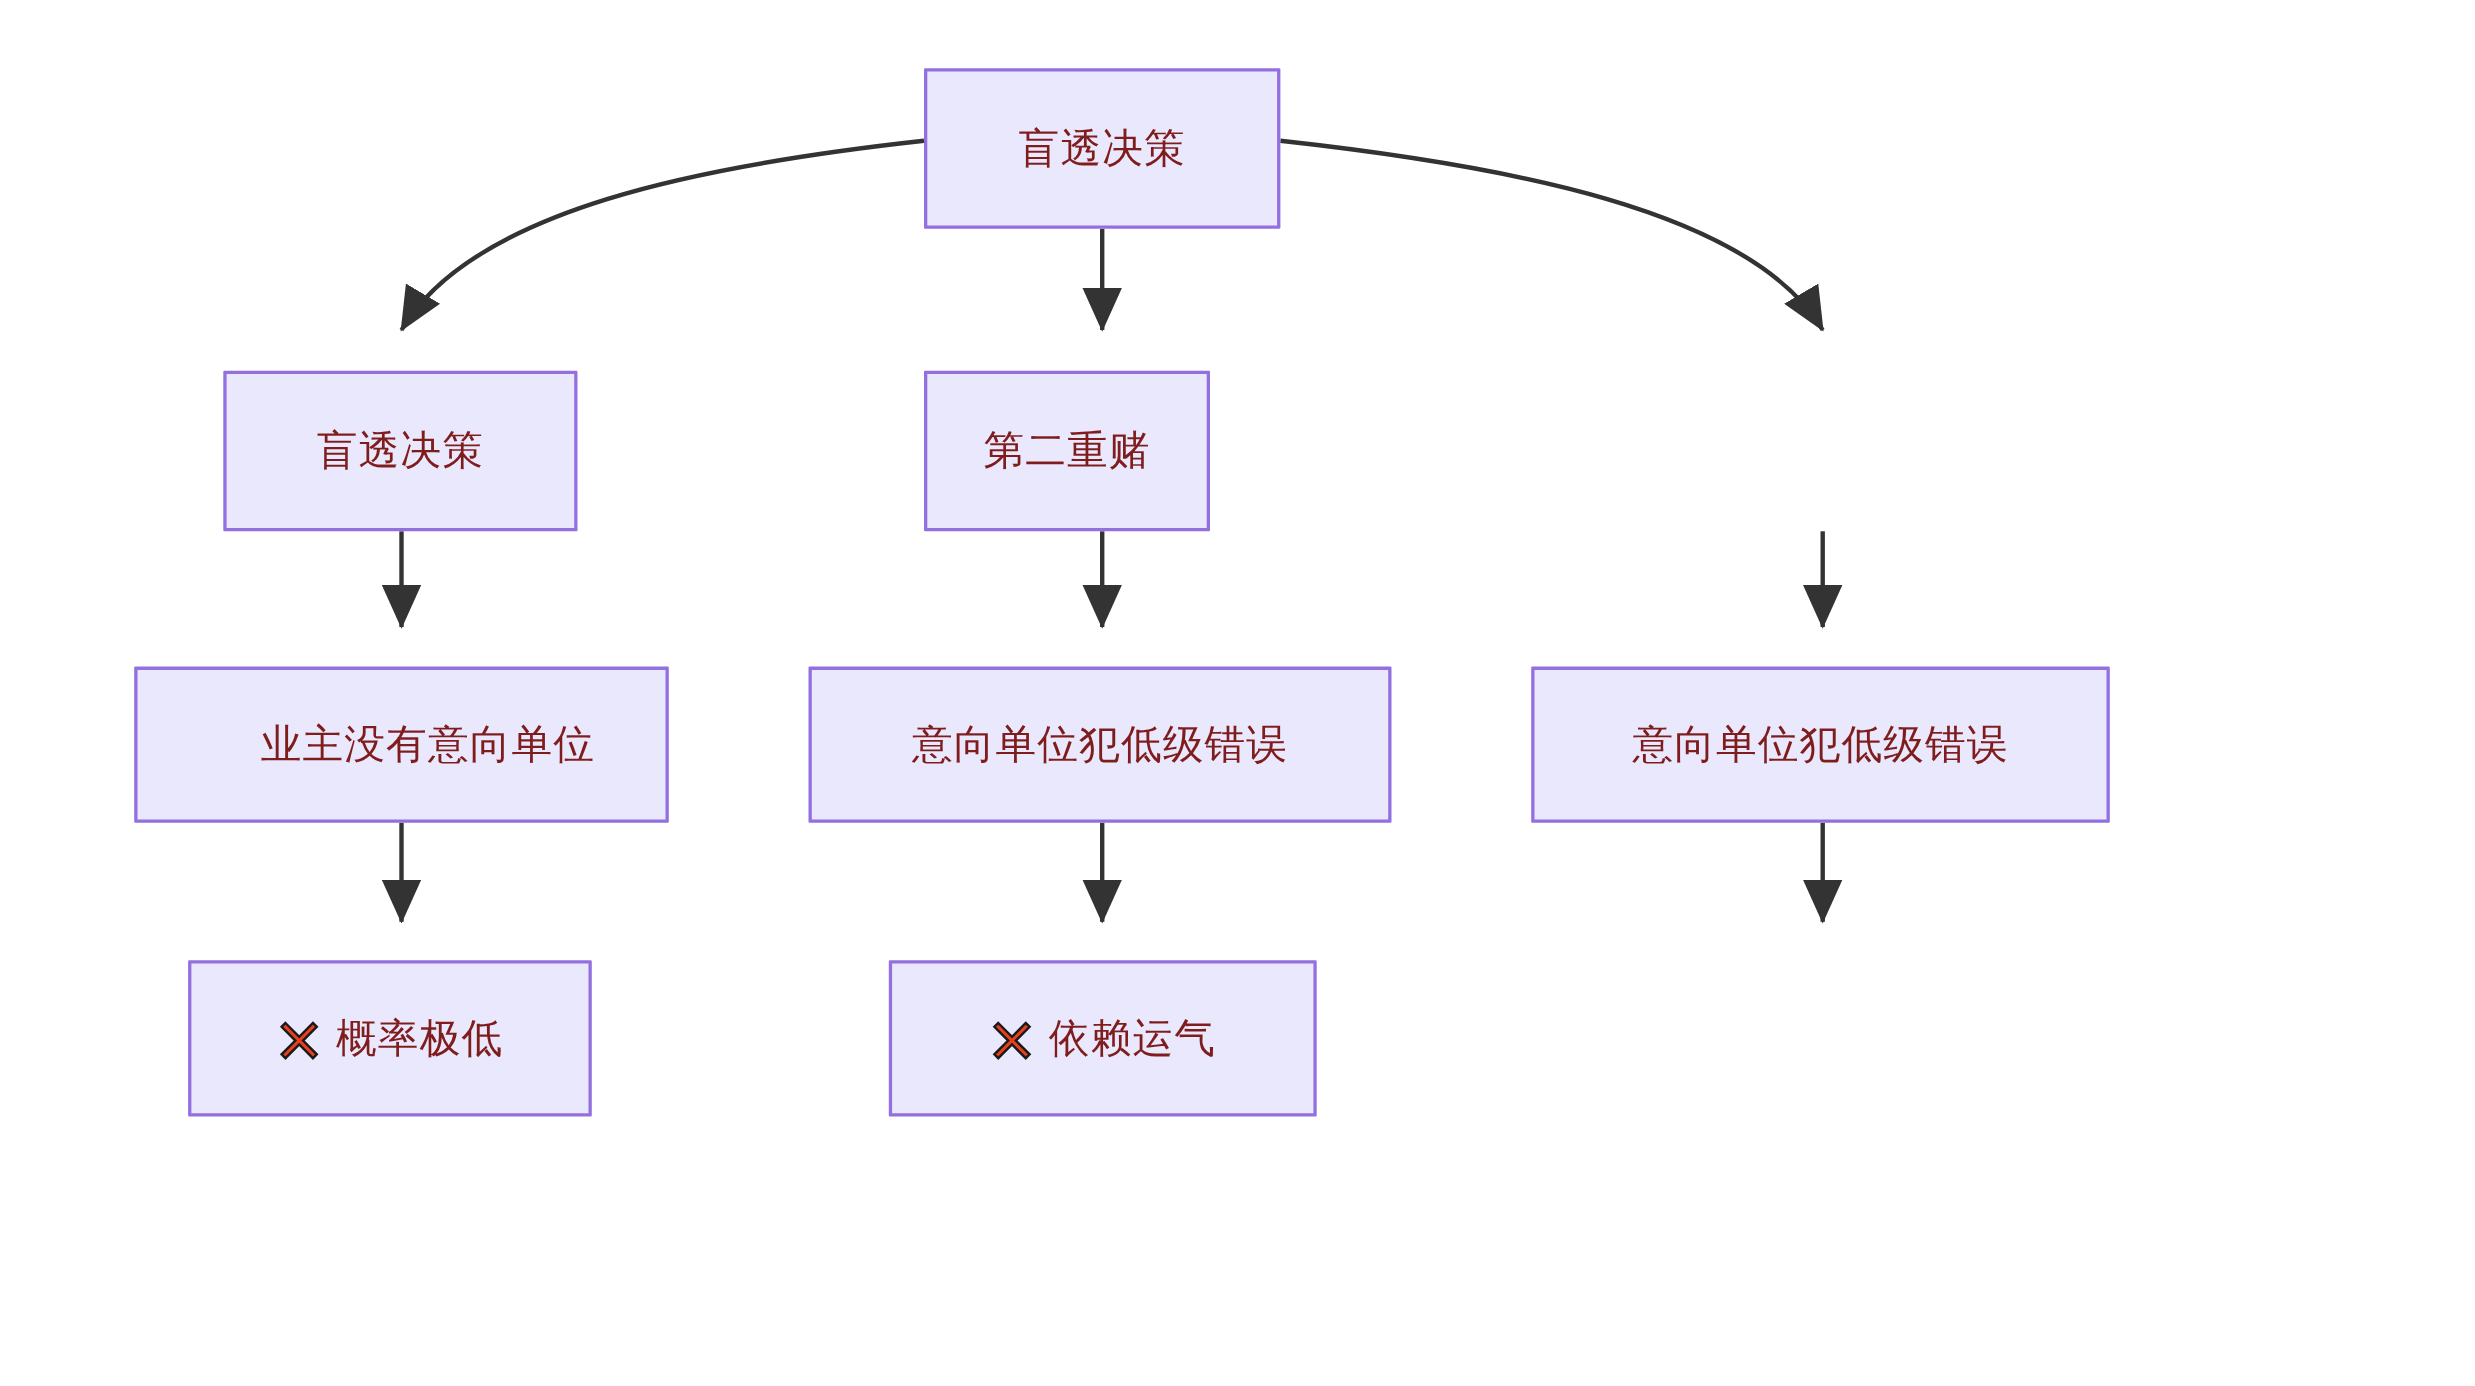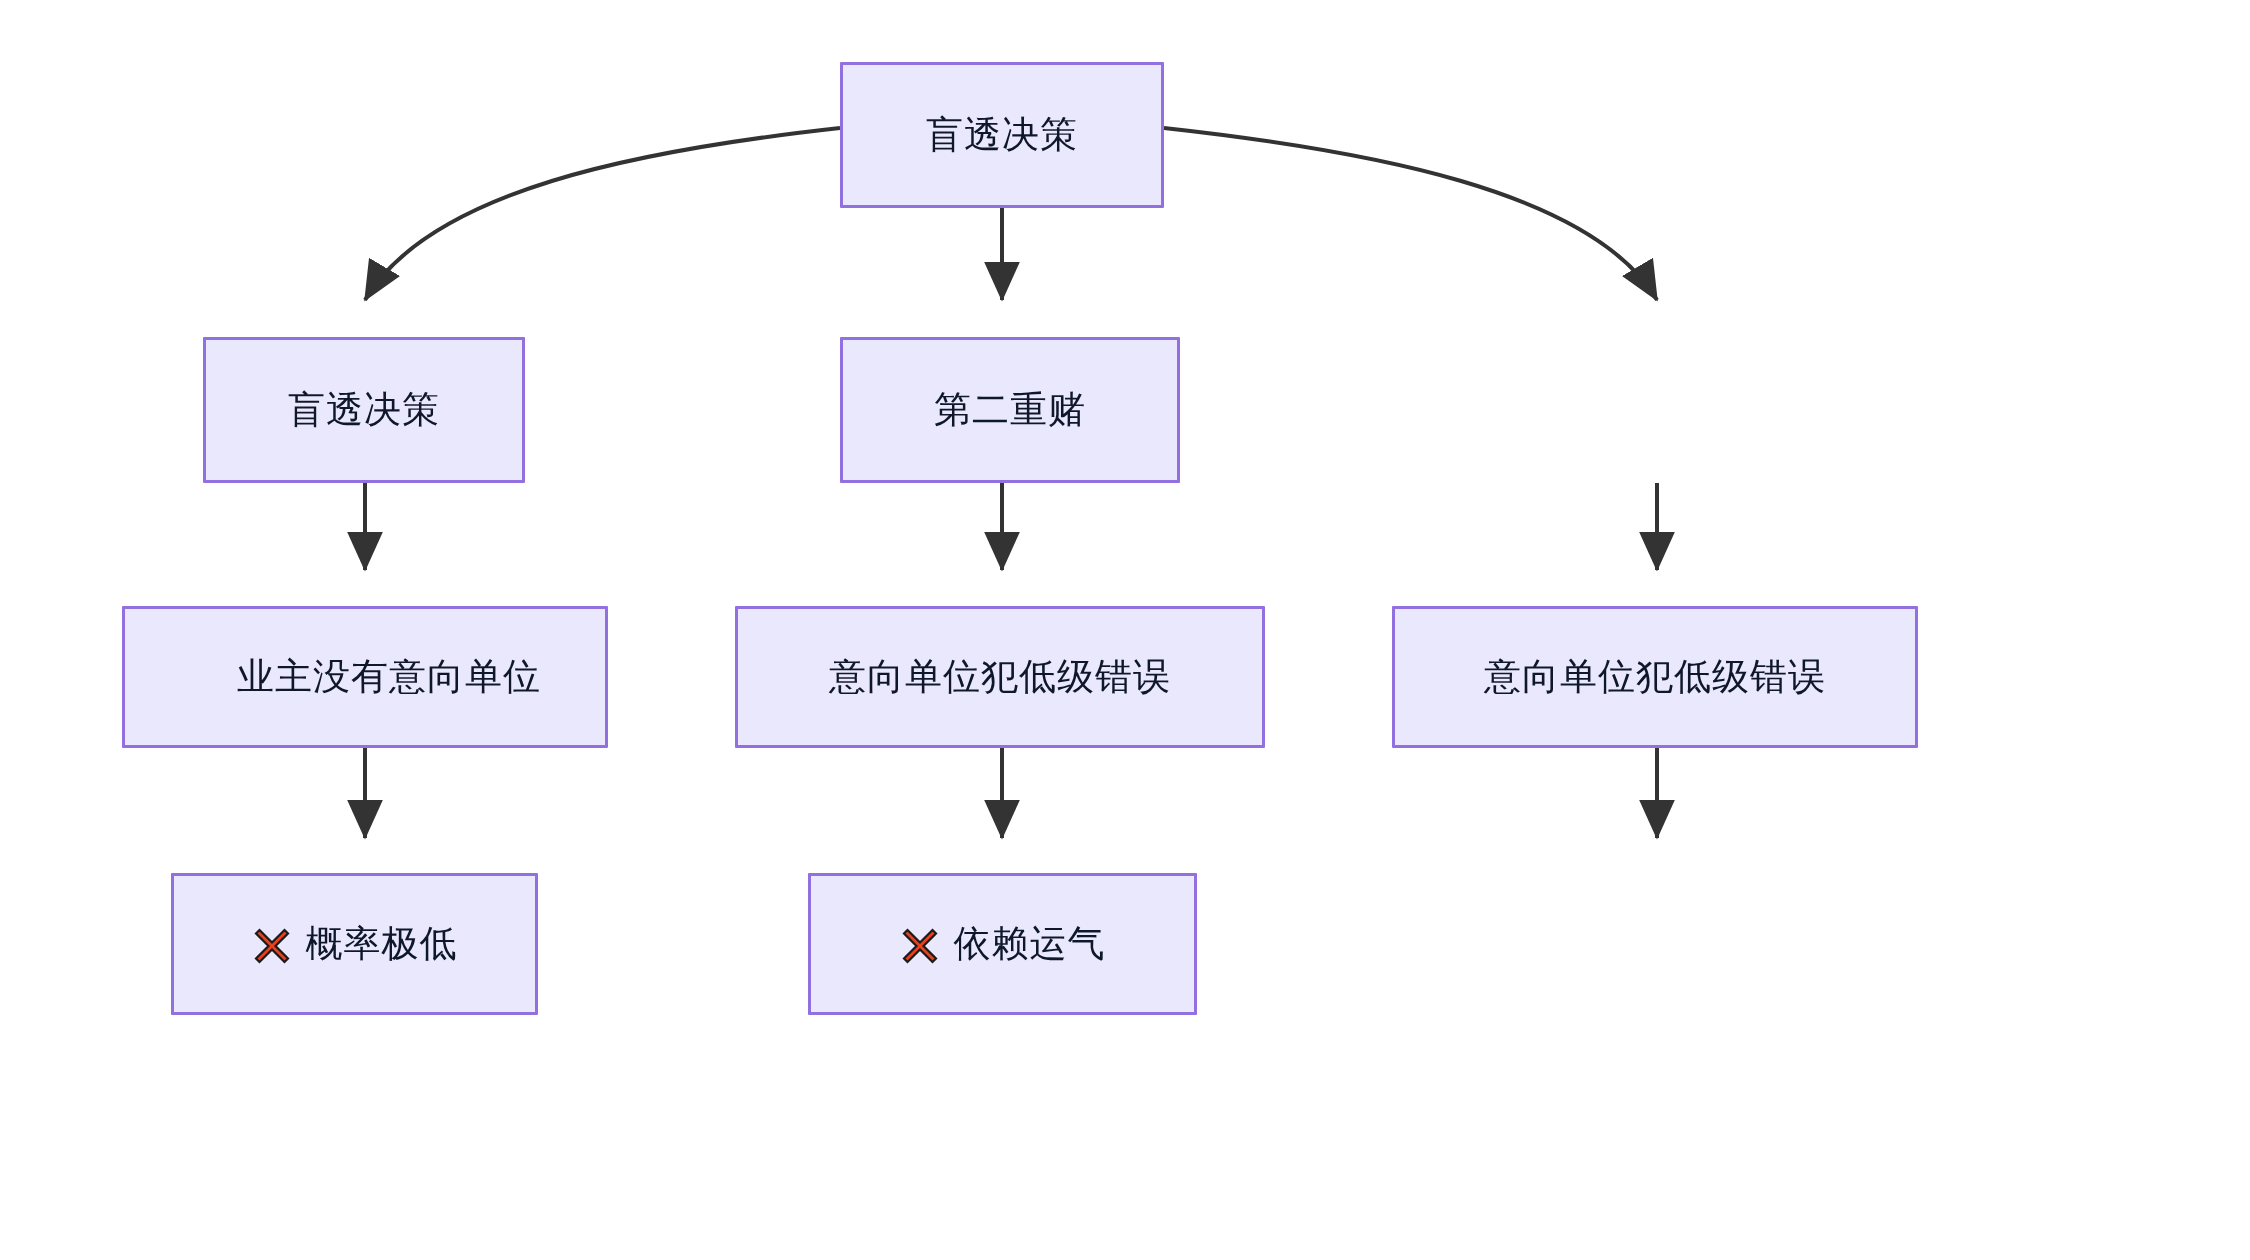--- a/index.html
+++ b/index.html
@@ -27,21 +27,21 @@
   }
   .node {
     position: absolute;
     box-sizing: border-box;
     background: #eae8fd;
     border: 3px solid #9370e0;
     border-radius: 1px;
     display: flex;
     align-items: center;
     justify-content: center;
-    color: #0f172a;
+    color: #7f1d1d;
     font-size: 37px;
     line-height: 1.2;
     letter-spacing: 1px;
     white-space: nowrap;
     z-index: 2;
   }
   .node .label {
     display: inline-flex;
     align-items: center;
     gap: 14px;
@@ -50,21 +50,21 @@
     display: inline-block;
     width: 40px;
     height: 40px;
     flex: 0 0 auto;
     position: relative;
     top: 2px;
   }
   
   #n-root   { left: 840px;  top: 62px;  width: 324px; height: 146px; }
   #n-b1     { left: 203px;  top: 337px; width: 322px; height: 146px; }
-  #n-b2     { left: 840px;  top: 337px; width: 340px; height: 146px; }
+  #n-b2     { left: 840px;  top: 337px; width: 260px; height: 146px; }
   #n-b3     { left: 1496px; top: 337px; width: 322px; height: 146px; }
   #n-c1     { left: 122px;  top: 606px; width: 486px; height: 142px; padding-left: 48px; }
   #n-c2     { left: 735px;  top: 606px; width: 530px; height: 142px; }
   #n-c3     { left: 1392px; top: 606px; width: 526px; height: 142px; }
   #n-d1     { left: 171px;  top: 873px; width: 367px; height: 142px; }
   #n-d2     { left: 808px;  top: 873px; width: 389px; height: 142px; align-items: center; }
   #n-d3     { left: 1462px; top: 873px; width: 389px; height: 142px; }
 </style>
 </head>
 <body>

